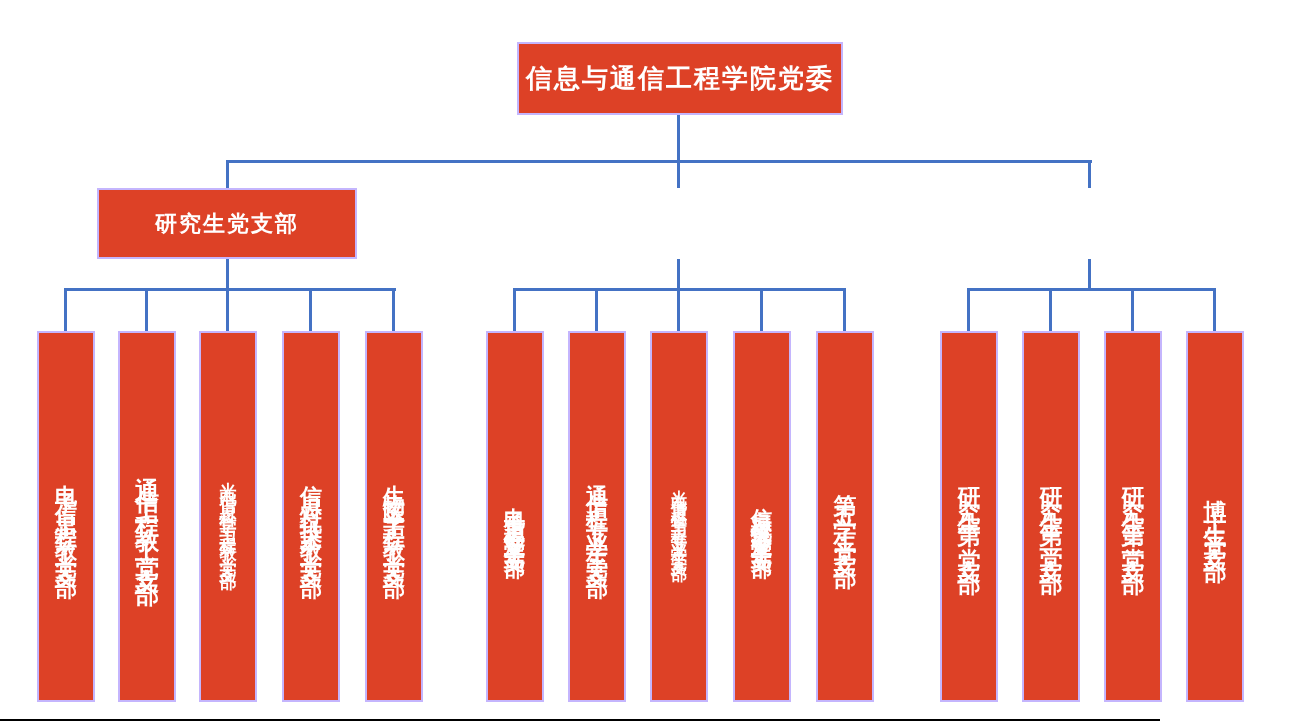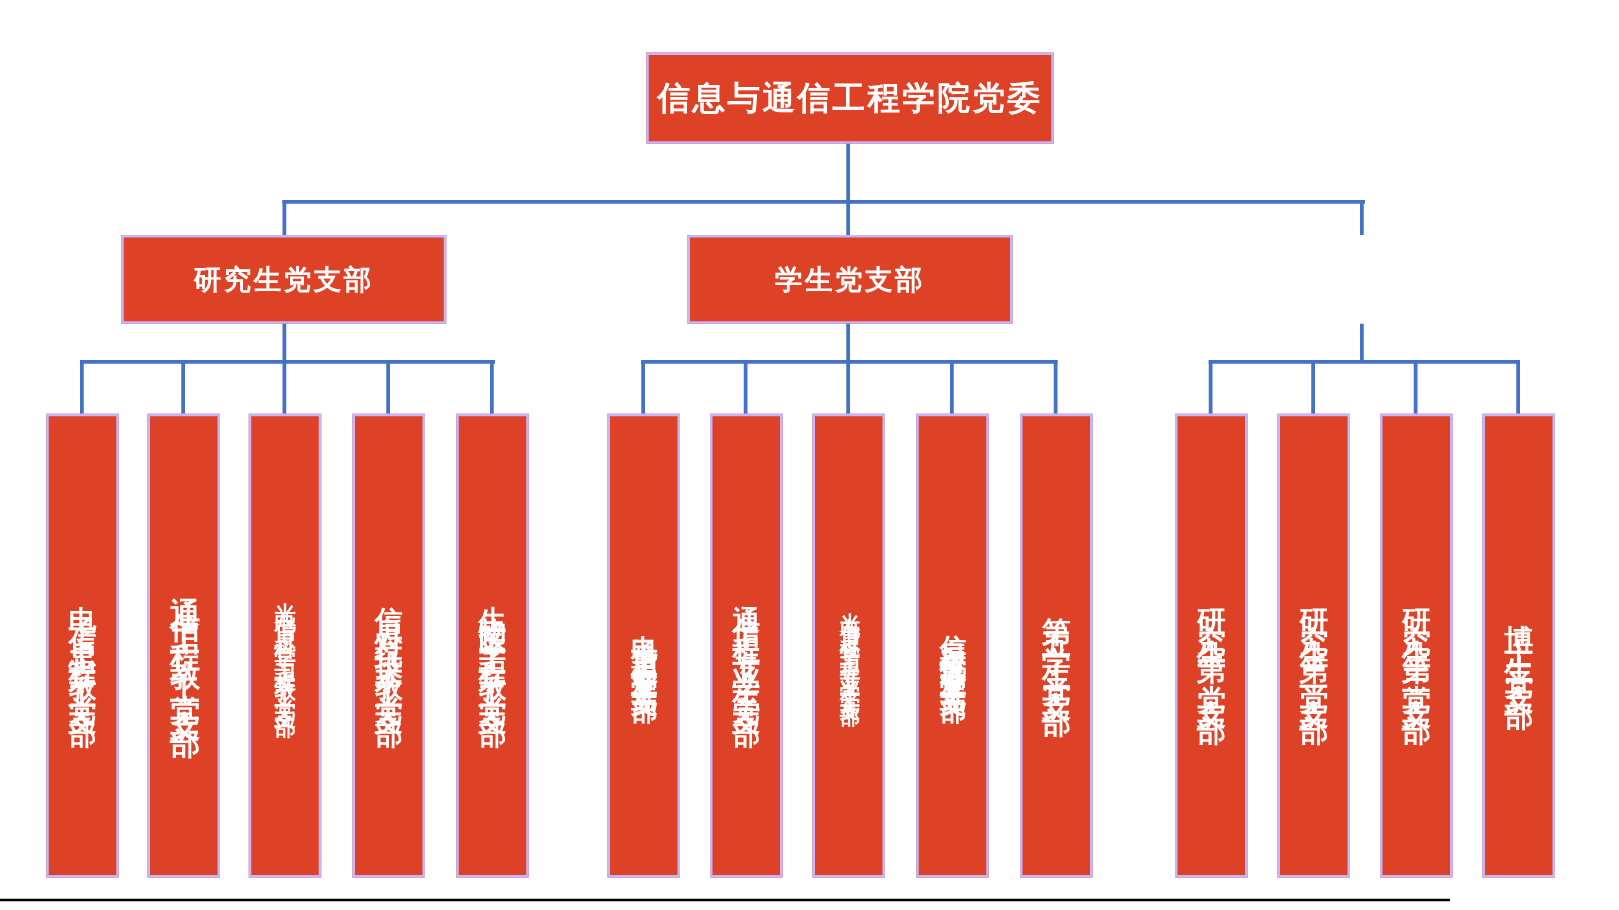--- a/index.html
+++ b/index.html
@@ -41,23 +41,20 @@
     <span>信息与通信工程学院党委</span>
   </div>
 
   <div class="line" style="left:677px;top:115px;width:3px;height:73px;"></div>
   <div class="line" style="left:226px;top:160px;width:866px;height:3px;"></div>
   <div class="line" style="left:226px;top:160px;width:3px;height:28px;"></div>
   <div class="line" style="left:1088px;top:160px;width:3px;height:28px;"></div>
 
   <div class="node branch-node branch-1">
     <span>研究生党支部</span>
-  </div>
-  <div class="node branch-node branch-2">
-    <span>学生党支部</span>
   </div>
 
   <div class="line" style="left:226px;top:259px;width:3px;height:29px;"></div>
   <div class="line" style="left:64px;top:288px;width:332px;height:3px;"></div>
   <div class="line" style="left:64px;top:288px;width:3px;height:43px;"></div>
   <div class="line" style="left:145px;top:288px;width:3px;height:43px;"></div>
   <div class="line" style="left:226px;top:288px;width:3px;height:43px;"></div>
   <div class="line" style="left:309px;top:288px;width:3px;height:43px;"></div>
   <div class="line" style="left:392px;top:288px;width:3px;height:43px;"></div>
 

